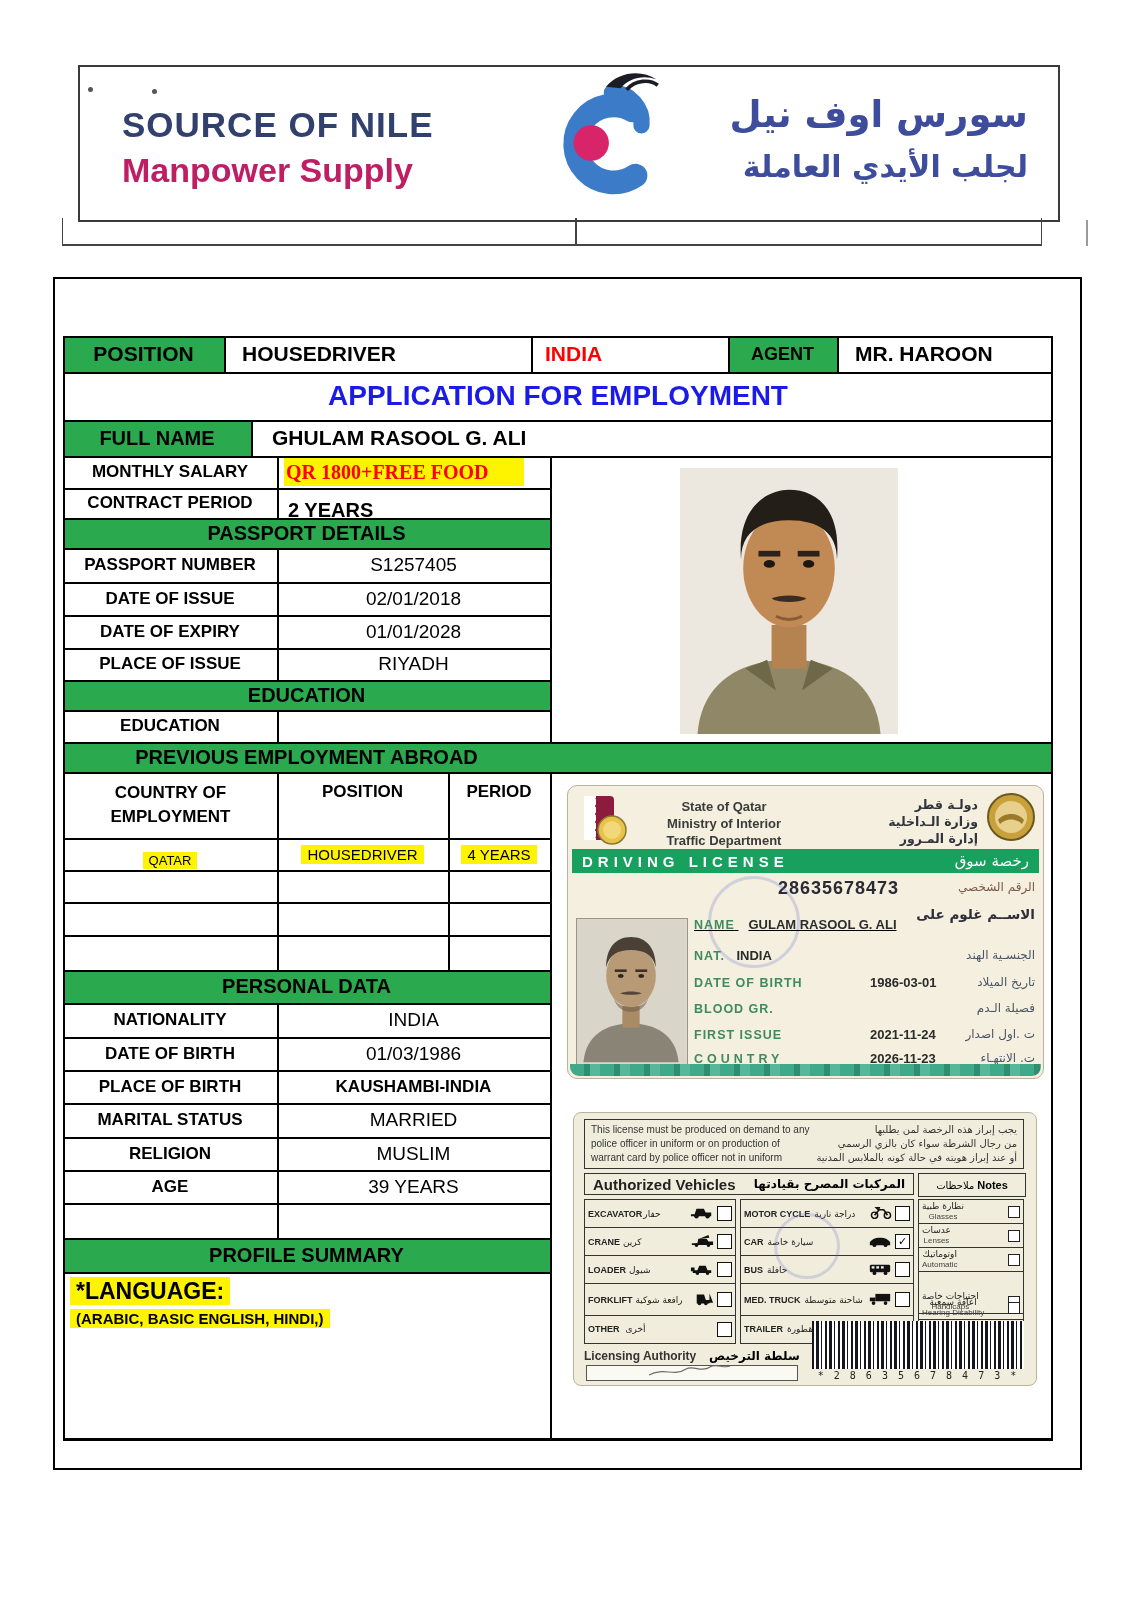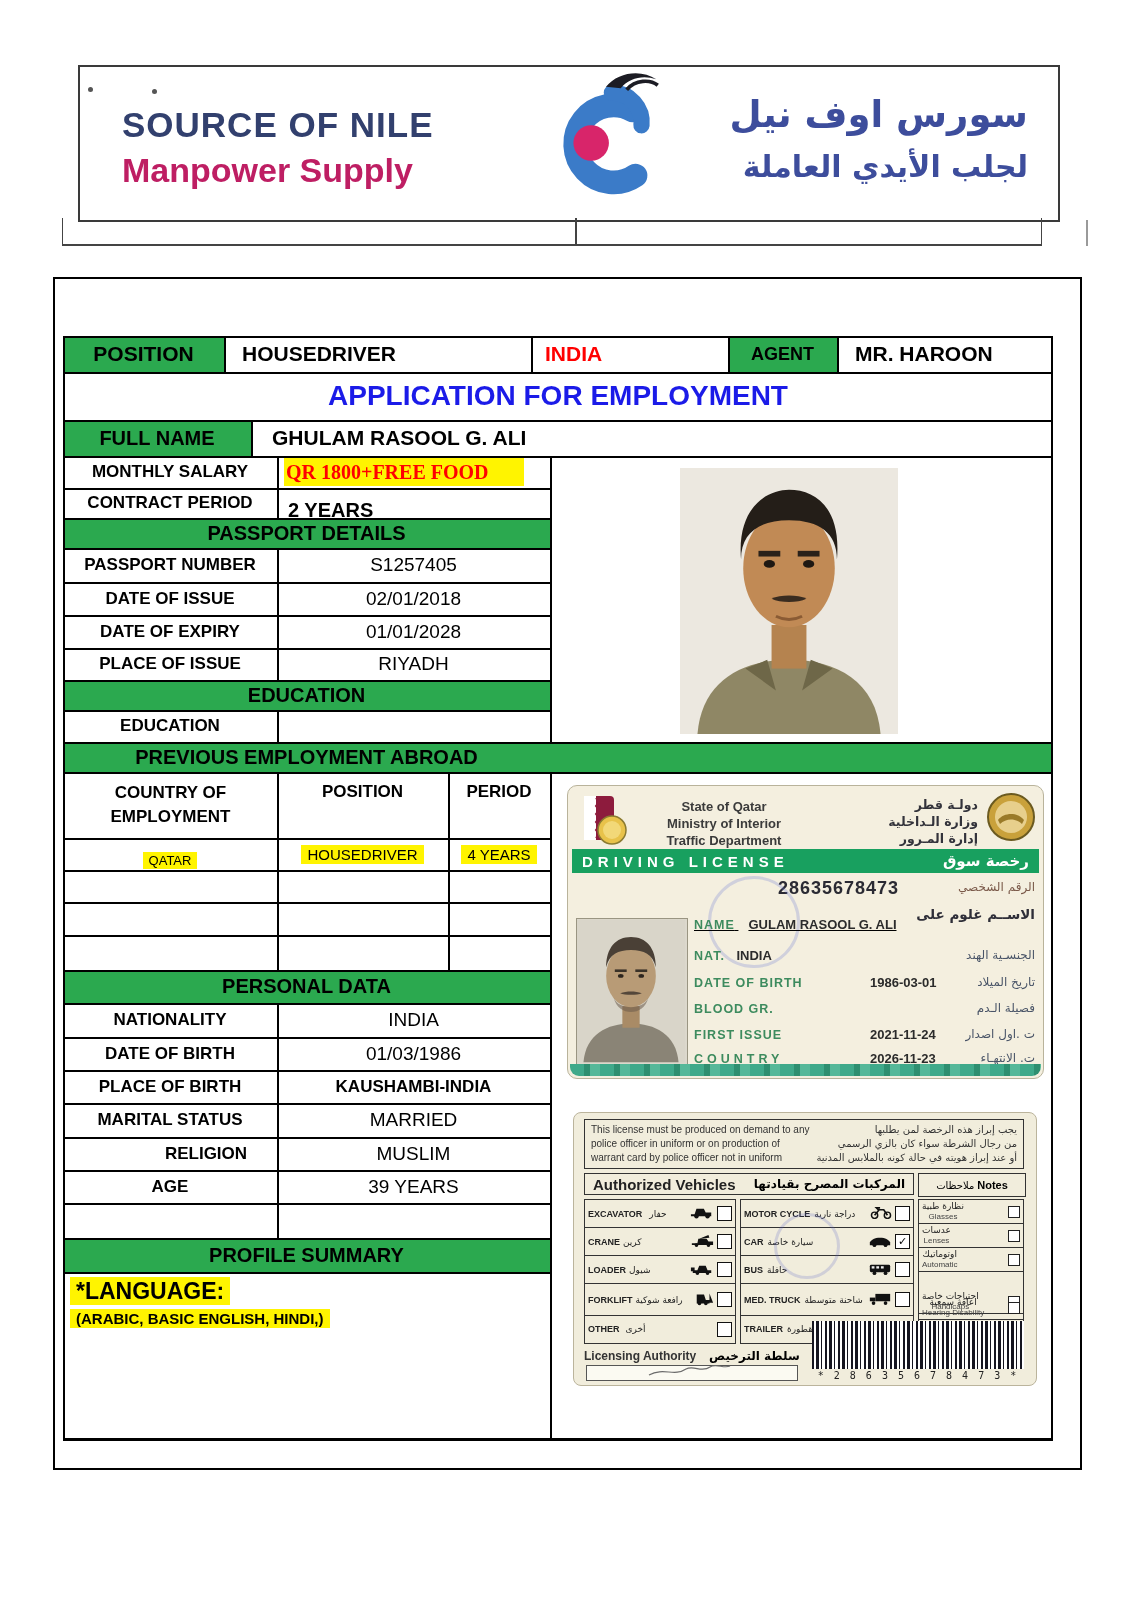--- a/index.html
+++ b/index.html
@@ -162,21 +162,21 @@
 
   <div class="cell sec" style="left:63px;top:970px;width:487px;height:33px;">PERSONAL DATA</div>
   <div class="cell lbl2" style="left:63px;top:1003px;width:214px;height:34px;">NATIONALITY</div>
   <div class="cell val" style="left:277px;top:1003px;width:273px;height:34px;">INDIA</div>
   <div class="cell lbl2" style="left:63px;top:1037px;width:214px;height:33px;">DATE OF BIRTH</div>
   <div class="cell val" style="left:277px;top:1037px;width:273px;height:33px;">01/03/1986</div>
   <div class="cell lbl2" style="left:63px;top:1070px;width:214px;height:33px;">PLACE OF BIRTH</div>
   <div class="cell" style="left:277px;top:1070px;width:273px;height:33px;font-weight:bold;font-size:17px;">KAUSHAMBI-INDIA</div>
   <div class="cell lbl2" style="left:63px;top:1103px;width:214px;height:34px;">MARITAL STATUS</div>
   <div class="cell val" style="left:277px;top:1103px;width:273px;height:34px;">MARRIED</div>
-  <div class="cell lbl2" style="left:63px;top:1137px;width:214px;height:33px;margin-left:36px;">RELIGION</div>
+  <div class="cell lbl2" style="left:63px;top:1137px;width:214px;height:33px;">RELIGION</div>
   <div class="cell val" style="left:277px;top:1137px;width:273px;height:33px;">MUSLIM</div>
   <div class="cell lbl2" style="left:63px;top:1170px;width:214px;height:33px;">AGE</div>
   <div class="cell val" style="left:277px;top:1170px;width:273px;height:33px;">39 YEARS</div>
 
   <div class="cell sec" style="left:63px;top:1238px;width:487px;height:34px;">PROFILE SUMMARY</div>
   <div class="abs" style="left:70px;top:1278px;">
     <span class="yellow" style="font-weight:bold;font-size:23px;">*LANGUAGE:</span>
   </div>
   <div class="abs" style="left:70px;top:1310px;">
     <span class="yellow" style="font-weight:bold;font-size:15px;">(ARABIC, BASIC ENGLISH, HINDI,)</span>
@@ -224,21 +224,21 @@
     <span>
       <svg class="abs" style="left:418px;top:6px;" width="50" height="50" viewBox="0 0 50 50">
         <circle cx="25" cy="25" r="23" fill="#C9A13B" stroke="#6b5a20" stroke-width="2"></circle>
         <circle cx="25" cy="25" r="16" fill="#E7CF8C"></circle>
         <path d="M12 28 C18 20 32 20 38 28 L36 32 C30 26 20 26 14 32 Z" fill="#9a7a28"></path>
       </svg>
     </span>
     
     <div class="abs" style="left:4px;top:63px;width:467px;height:24px;background:#18A05F;display:flex;align-items:center;justify-content:space-between;padding:0 10px;box-sizing:border-box;gap:24px;">
       <span style="color:#fff;font-weight:bold;font-size:15px;letter-spacing:5px;">DRIVING LICENSE</span>
-      <span class="ar" style="color:#fff;font-weight:bold;font-size:15px;">رخصة سوق</span>
+      <span class="ar" style="color:#fff;font-weight:normal;font-size:15px;">رخصة سوق</span>
     </div>
     <div class="abs" style="left:210px;top:92px;font-weight:bold;font-size:18px;color:#2a2a33;letter-spacing:1px;">28635678473</div>
     <div class="abs ar" style="right:8px;top:94px;font-size:12px;color:#7b5a4a;">الرقم الشخصي</div>
     <div class="abs ar" style="right:8px;top:120px;font-size:13.5px;font-weight:bold;color:#2e2e38;">الاســم  غلوم على</div>
     
     <div class="abs" style="left:140px;top:90px;width:86px;height:86px;border:3px solid rgba(100,115,210,0.25);border-radius:50%;"></div>
     
     <div class="abs" style="left:8px;top:132px;width:110px;height:146px;background:#DCD8CC;border:1px solid #9a9582;">
       <svg width="108" height="144" viewBox="0 0 100 132">
         <rect width="100" height="132" fill="#D9D5C9"></rect>
@@ -309,21 +309,21 @@
     </div>
     <div class="abs" style="left:344px;top:60px;width:106px;height:22px;border:1.5px solid #333;display:flex;align-items:center;justify-content:center;gap:3px;">
       <span class="ar" style="font-size:10px;">ملاحظات</span>
       <span style="font-weight:bold;font-size:11px;">Notes</span>
     </div>
 
     
     <div class="abs" style="left:10px;top:86px;width:152px;height:145px;border:1.5px solid #333;box-sizing:border-box;">
       <div class="vrow" style="left:0;top:0;width:100%;height:28px;padding:0 3px;box-sizing:border-box;">
         <span class="ven">EXCAVATOR</span>
-        <span class="var ar" style="margin-left:7px;">حفار</span>
+        <span class="var ar" style="margin-left:1px;">حفار</span>
         <span style="margin-left:auto;"><svg width="24" height="13" viewBox="0 0 26 14">
               <path d="M1 9 h4 l2 -6 h8 l2 4 h6 v4 h-22 z" fill="#111"></path>
               <circle cx="7" cy="11" r="2.4" fill="#111"></circle>
               <circle cx="19" cy="11" r="2.4" fill="#111"></circle>
             </svg></span>
         <span class="cb" style="margin-left:3px;"></span>
       </div>
       <div class="vrow" style="left:0;top:28px;width:100%;height:28px;padding:0 3px;box-sizing:border-box;">
         <span class="ven">CRANE</span>
         <span class="var ar" style="margin-left:3px;">كرين</span>

